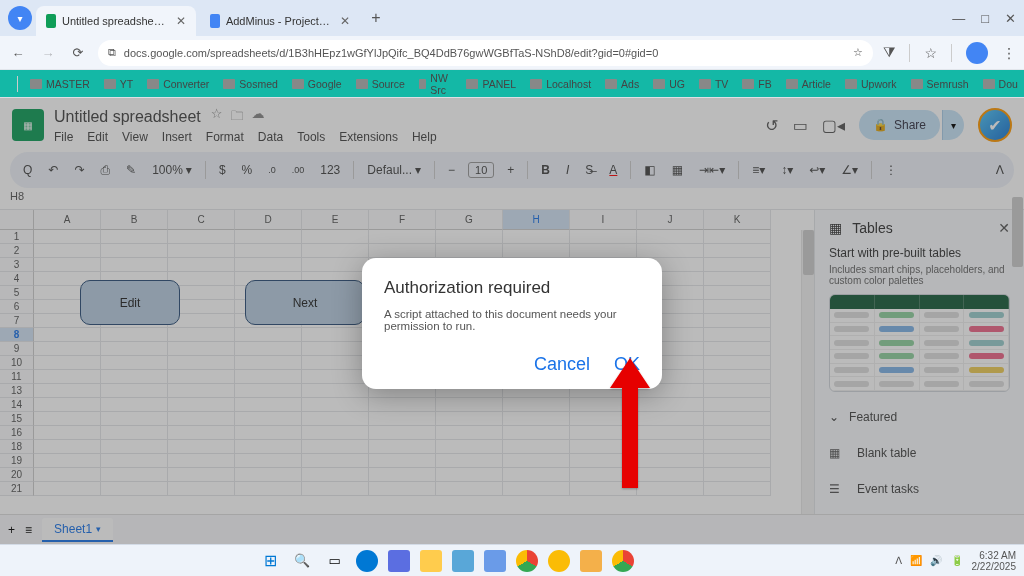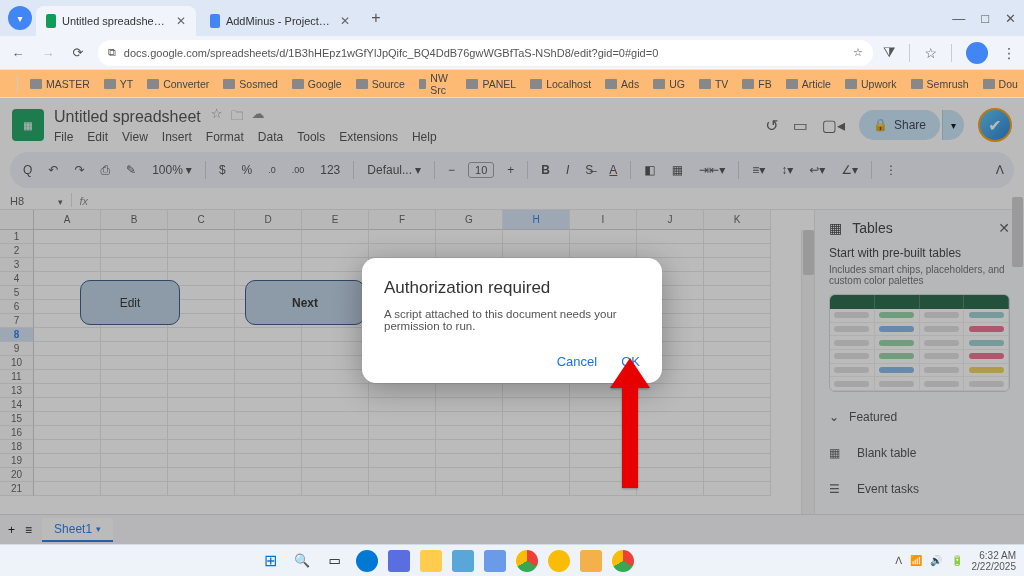--- a/index.html
+++ b/index.html
@@ -19,21 +19,21 @@
 .win-controls { display: flex; gap: 16px; margin-left: auto; color: #555; font-size: 13px; }
 
 
 .addr-bar { height: 34px; background: #f1f5fb; display: flex; align-items: center; padding: 0 8px; gap: 10px; border-bottom: 1px solid #e2e6ec; }
 .nav-btn { width: 20px; color: #555; text-align: center; font-size: 13px; }
 .addr-field { flex: 1; height: 26px; background: #fff; border-radius: 14px; display: flex; align-items: center; padding: 0 10px; gap: 8px; font-size: 11px; color: #555; }
 .addr-icons { display: flex; gap: 14px; color: #555; font-size: 14px; align-items: center; }
 .profile-badge { width: 22px; height: 22px; background: #4285f4; border-radius: 50%; }
 
 
-.bm-bar { height: 28px; background: #fdba74; display: flex; align-items: center; padding: 0 8px; gap: 4px; font-size: 10.5px; color: #444; border-bottom: 1px solid #dcdfe4; }
+.bm-bar { height: 28px; background: #14b8a6; display: flex; align-items: center; padding: 0 8px; gap: 4px; font-size: 10.5px; color: #444; border-bottom: 1px solid #dcdfe4; }
 .bm-item { display: flex; align-items: center; gap: 4px; padding: 2px 5px; }
 .folder-icon { width: 12px; height: 10px; background: #888; border-radius: 1px; display: inline-block; }
 .grid-icon { width: 14px; height: 14px; display: grid; grid-template-columns: 1fr 1fr 1fr; gap: 1px; }
 .grid-icon span { background: #555; }
 .bm-spacer { flex: 1; }
 
 
 .sheets-app { position: relative; height: calc(576px - 36px - 34px - 28px - 32px); background: #fff; }
 .sheets-header { height: 54px; display: flex; align-items: center; padding: 6px 12px; gap: 10px; }
 .sheets-logo { width: 32px; height: 32px; background: #0f9d58; border-radius: 4px; display:flex;align-items:center;justify-content:center;color:#fff;font-size:10px; }
@@ -49,42 +49,42 @@
 
 
 .toolbar { height: 36px; margin: 0 10px; background: #eef2f9; border-radius: 20px; display: flex; align-items: center; padding: 0 10px; gap: 10px; font-size: 12px; color: #444; }
 .toolbar .sep { width: 1px; height: 18px; background: #ccc; }
 .tb-item { padding: 2px 3px; }
 .zoom { display:flex;align-items:center;gap:3px; }
 .font-size-box { border: 1px solid #999; border-radius: 3px; padding: 1px 6px; font-size: 11px; }
 .collapse-btn { margin-left: auto; font-size: 12px; }
 
 
-.namebox-row { height: 22px; display: flex; align-items: flex-end; padding: 2px 10px; gap: 8px; font-size: 11px; color: #555; border-bottom: 1px solid #e3e5e8; }
+.namebox-row { height: 22px; display: flex; align-items: flex-start; padding: 2px 10px; gap: 8px; font-size: 11px; color: #555; border-bottom: 1px solid #e3e5e8; flex-direction: column; }
 .name-box { width: 40px; }
 .fx { font-style: italic; color: #888; }
 
 
 .grid-wrap { display: flex; height: calc(100% - 54px - 36px - 22px - 30px); }
 .grid-main { flex: 1; position: relative; overflow: hidden; }
 .col-headers { display: flex; height: 20px; margin-left: 34px; }
 .col-h { width: 67px; text-align: center; font-size: 10px; color: #555; border-right: 1px solid #e3e5e8; border-bottom: 1px solid #ccc; line-height: 20px; background: #fafbfc; }
 .col-h.sel { background: #d2e2f5; color: #1a73e8; }
 .rows-area { position: absolute; top: 20px; left: 0; right: 0; bottom: 0; }
 .grid-row { display: flex; height: 14px; }
 .row-h { width: 34px; text-align: center; font-size: 10px; color: #555; border-right: 1px solid #ccc; border-bottom: 1px solid #e3e5e8; background: #fafbfc; line-height: 14px; }
 .row-h.sel { background: #d2e2f5; color: #1a73e8; font-weight: bold; }
 .cell { width: 67px; border-right: 1px solid #e3e5e8; border-bottom: 1px solid #e3e5e8; height: 14px; font-size: 10px; }
 .cell.active { outline: 2px solid #1a73e8; outline-offset: -1px; background: #fff; z-index: 2; position: relative; }
 .corner { position: absolute; top: 0; left: 0; width: 34px; height: 20px; background: #fafbfc; border-right: 1px solid #ccc; border-bottom: 1px solid #ccc; }
 
 
 .shape-btn { position: absolute; width: 100px; height: 45px; background: #b8cde0; border: 1px solid #2b4e78; border-radius: 10px; display: flex; align-items: center; justify-content: center; font-size: 12px; color: #222; }
 .shape-back { top: 70px; left: 80px; }
-.shape-next { top: 70px; left: 245px; width: 120px; font-weight: bold; }
+.shape-next { top: 70px; left: 245px; width: 120px; }
 
 
 .right-panel { width: 210px; border-left: 1px solid #e0e3e7; background: #f7f9fc; padding: 10px 14px; overflow: hidden; }
 .rp-header { display: flex; align-items: center; gap: 10px; font-size: 14px; color: #333; margin-bottom: 10px; }
 .rp-close { margin-left: auto; color: #555; font-size: 14px; }
 .rp-sub { font-size: 12px; font-weight: normal; color: #333; }
 .rp-desc { font-size: 10px; color: #666; margin: 4px 0 8px; }
 .preview-img { width: 100%; height: 98px; background: #fff; border: 1px solid #d0d5da; border-radius: 6px; display:flex; flex-direction:column; overflow:hidden; }
 .prev-head { height: 14px; background: #185c3b; display:flex; }
 .prev-head span { flex:1; border-right:1px solid rgba(255,255,255,0.2); }
@@ -98,21 +98,21 @@
 
 .sheet-tabs { height: 30px; border-top: 1px solid #ddd; display: flex; align-items: center; padding: 0 8px; gap: 10px; background: #f7f8fa; font-size: 12px; }
 .sheet-tab { padding: 4px 12px; color: #1a73e8; border-bottom:2px solid #1a73e8; display:flex;gap:4px;align-items:center;font-weight:500; background:#fff;border-radius:3px 3px 0 0; }
 
 
 .overlay { position: absolute; inset: 0; background: rgba(60,60,60,0.35); display: flex; align-items: flex-start; justify-content: center; padding-top: 160px; z-index: 50; }
 .dialog { width: 300px; background: #fff; border-radius: 14px; padding: 20px 22px 14px; box-shadow: 0 6px 30px rgba(0,0,0,0.3); }
 .dialog h3 { font-size: 17px; font-weight: 400; color: #333; margin-bottom: 10px; }
 .dialog p { font-size: 11.5px; color: #555; margin-bottom: 22px; }
 .dialog-actions { display: flex; justify-content: flex-end; gap: 24px; }
-.dialog-btn { color: #1a73e8; font-size: 13px; cursor: pointer; background: none; border: none; }
+.dialog-btn { color: #1a73e8; font-size: 18px; cursor: pointer; background: none; border: none; }
 
 
 .arrow-annot { position: absolute; top: 260px; left: 605px; z-index: 60; pointer-events: none; }
 
 
 .taskbar { position: absolute; bottom: 0; left: 0; right: 0; height: 32px; background: #eef3fa; display: flex; align-items: center; padding: 0 8px; gap: 10px; border-top: 1px solid #d3dbe6; }
 .tb-center { margin: 0 auto; display: flex; gap: 10px; align-items: center; }
 .tb-icon { width: 22px; height: 22px; border-radius: 3px; display:flex;align-items:center;justify-content:center;font-size:13px; }
 .tb-right { display: flex; gap: 8px; align-items: center; color: #555; font-size: 10px; }
 .tb-time { text-align: right; line-height: 1.1; }

